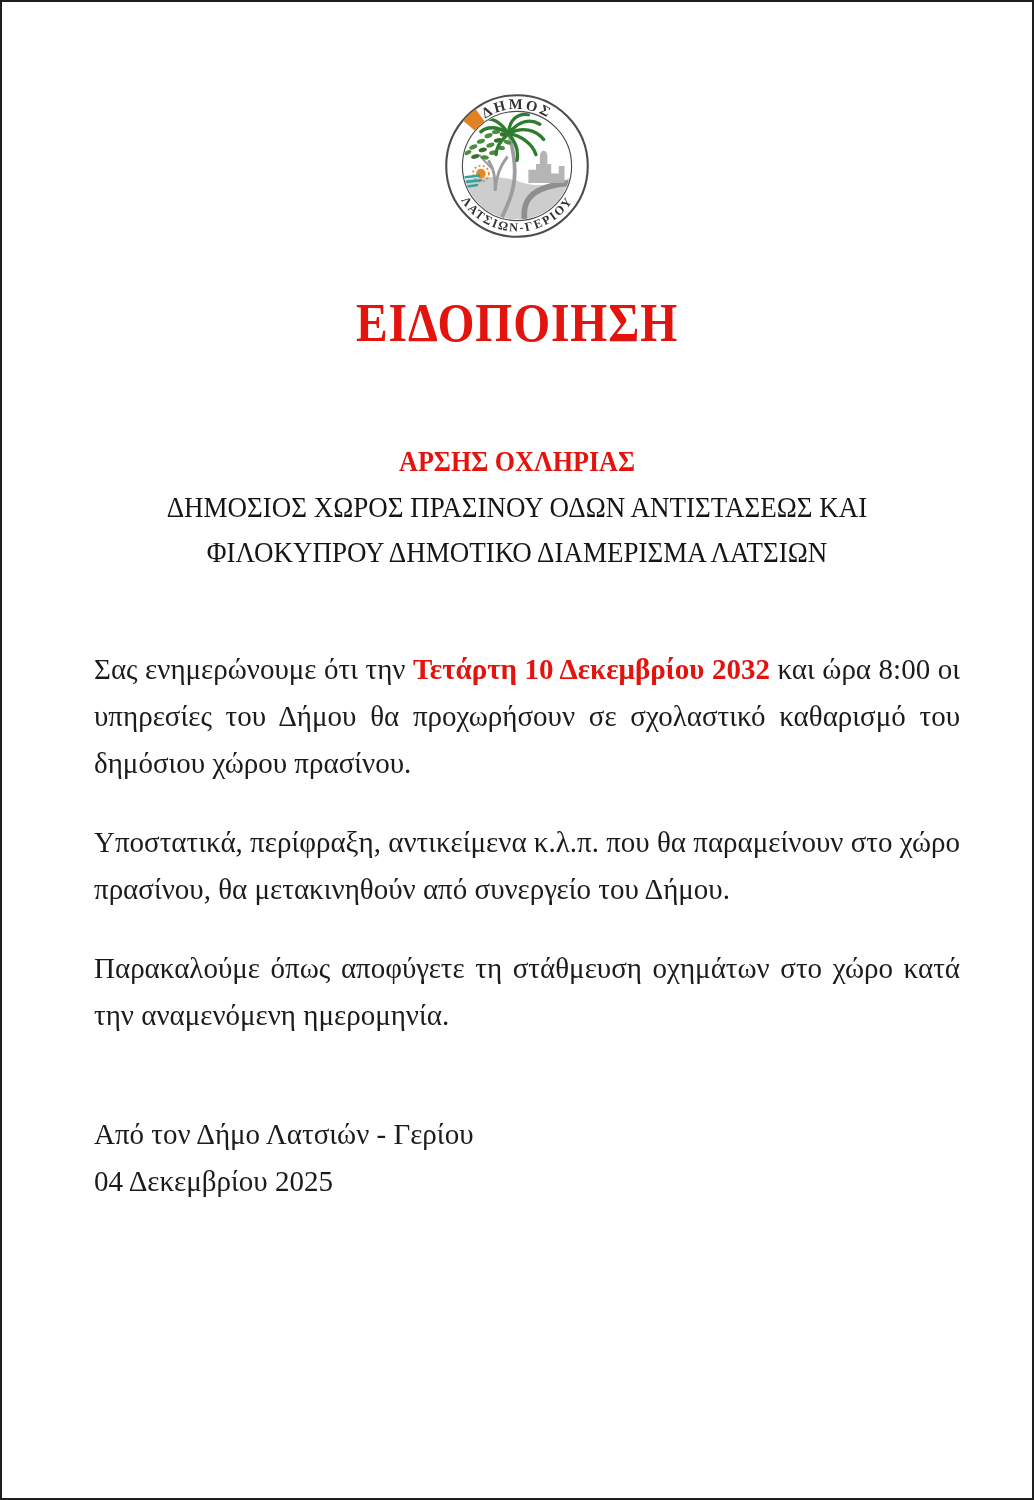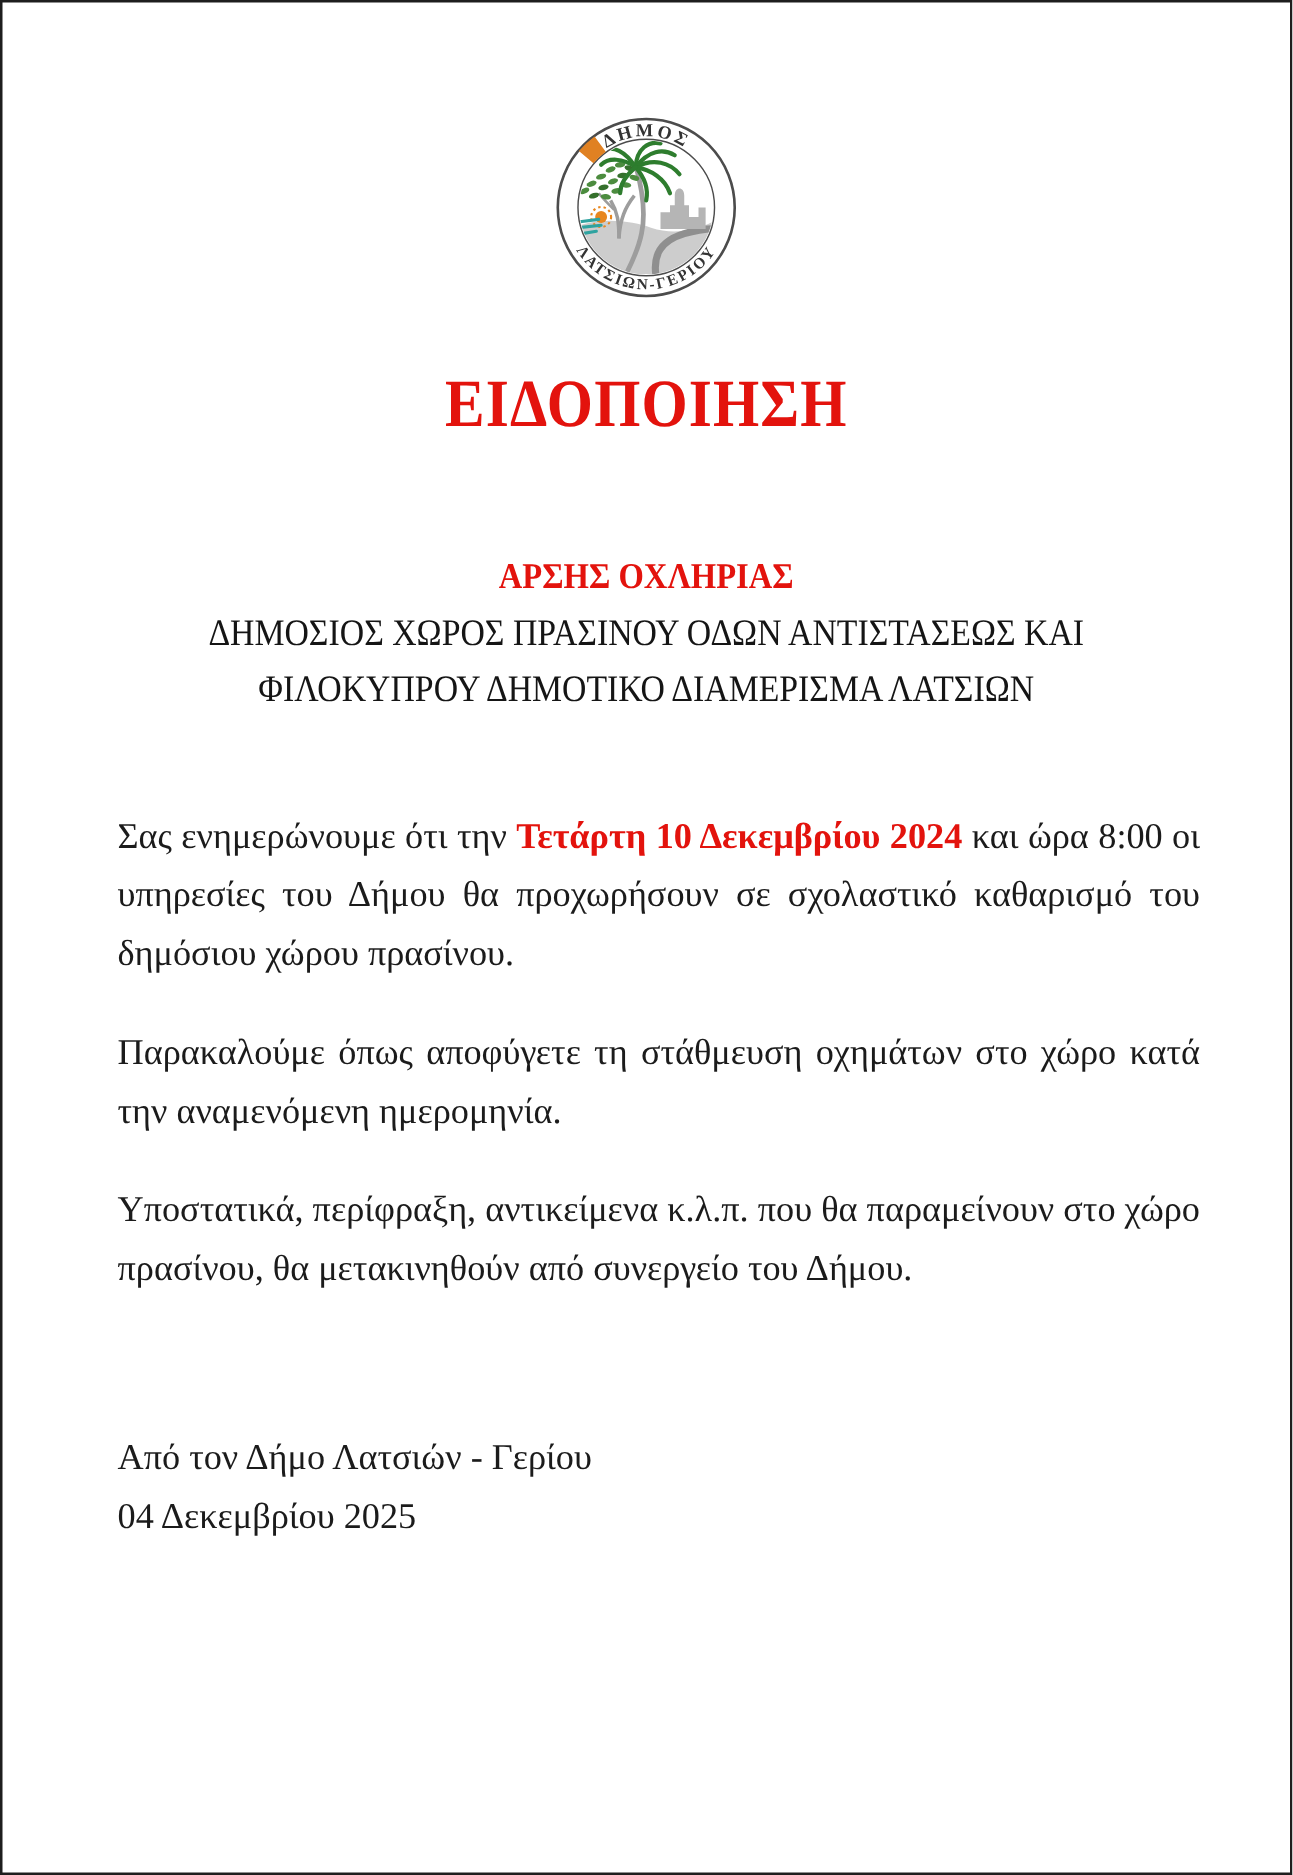--- a/index.html
+++ b/index.html
@@ -35,21 +35,21 @@
   .sub-red{font-size:29px;font-weight:bold;color:#e3130d;}
   .sub-caps{font-size:30px;color:#151515;}
   .body-text{
     margin:72px 72px 0 92px;
     font-size:29px;
     line-height:47px;
     text-align:justify;
   }
   .body-text p{margin:0 0 32px 0;}
   .date-red{color:#e3130d;font-weight:bold;}
-  .signature{margin-top:104px;line-height:47px;text-align:left;}
+  .signature{margin-top:72px;line-height:47px;text-align:left;}
 </style>
 </head>
 <body>
 
 <div class="page">
 
   <div class="logo-wrap">
     <svg viewBox="0 0 160 160" aria-hidden="true">
       <defs>
         <clipPath id="innerClip">
@@ -126,23 +126,23 @@
 
   <h1 class="title">ΕΙΔΟΠΟΙΗΣΗ</h1>
 
   <div class="subhead">
     <div class="sub-red">ΑΡΣΗΣ ΟΧΛΗΡΙΑΣ</div>
     <div class="sub-caps">ΔΗΜΟΣΙΟΣ ΧΩΡΟΣ ΠΡΑΣΙΝΟΥ ΟΔΩΝ ΑΝΤΙΣΤΑΣΕΩΣ ΚΑΙ</div>
     <div class="sub-caps">ΦΙΛΟΚΥΠΡΟΥ ΔΗΜΟΤΙΚΟ ΔΙΑΜΕΡΙΣΜΑ ΛΑΤΣΙΩΝ</div>
   </div>
 
   <div class="body-text">
-    <p><span>Σας ενημερώνουμε ότι την </span><span class="date-red">Τετάρτη 10 Δεκεμβρίου 2024</span><span> και ώρα 8:00 οι υπηρεσίες του Δήμου θα προχωρήσουν σε σχολαστικό καθαρισμό του δημόσιου χώρου πρασίνου.</span></p>
+    <p><span>Σας ενημερώνουμε ότι την </span><span class="date-red">Τετάρτη 10 Δεκεμβρίου 2032</span><span> και ώρα 8:00 οι υπηρεσίες του Δήμου θα προχωρήσουν σε σχολαστικό καθαρισμό του δημόσιου χώρου πρασίνου.</span></p>
+    <p>Υποστατικά, περίφραξη, αντικείμενα κ.λ.π. που θα παραμείνουν στο χώρο πρασίνου,  θα μετακινηθούν από συνεργείο του Δήμου.</p>
     <p>Παρακαλούμε όπως αποφύγετε τη στάθμευση οχημάτων στο χώρο κατά την αναμενόμενη ημερομηνία.</p>
-    <p>Υποστατικά, περίφραξη, αντικείμενα κ.λ.π. που θα παραμείνουν στο χώρο πρασίνου,  θα μετακινηθούν από συνεργείο του Δήμου.</p>
 
     <div class="signature">
       <div>Από τον Δήμο Λατσιών - Γερίου</div>
       <div>04 Δεκεμβρίου 2025</div>
     </div>
   </div>
 
 </div>
 
 </body></html>

